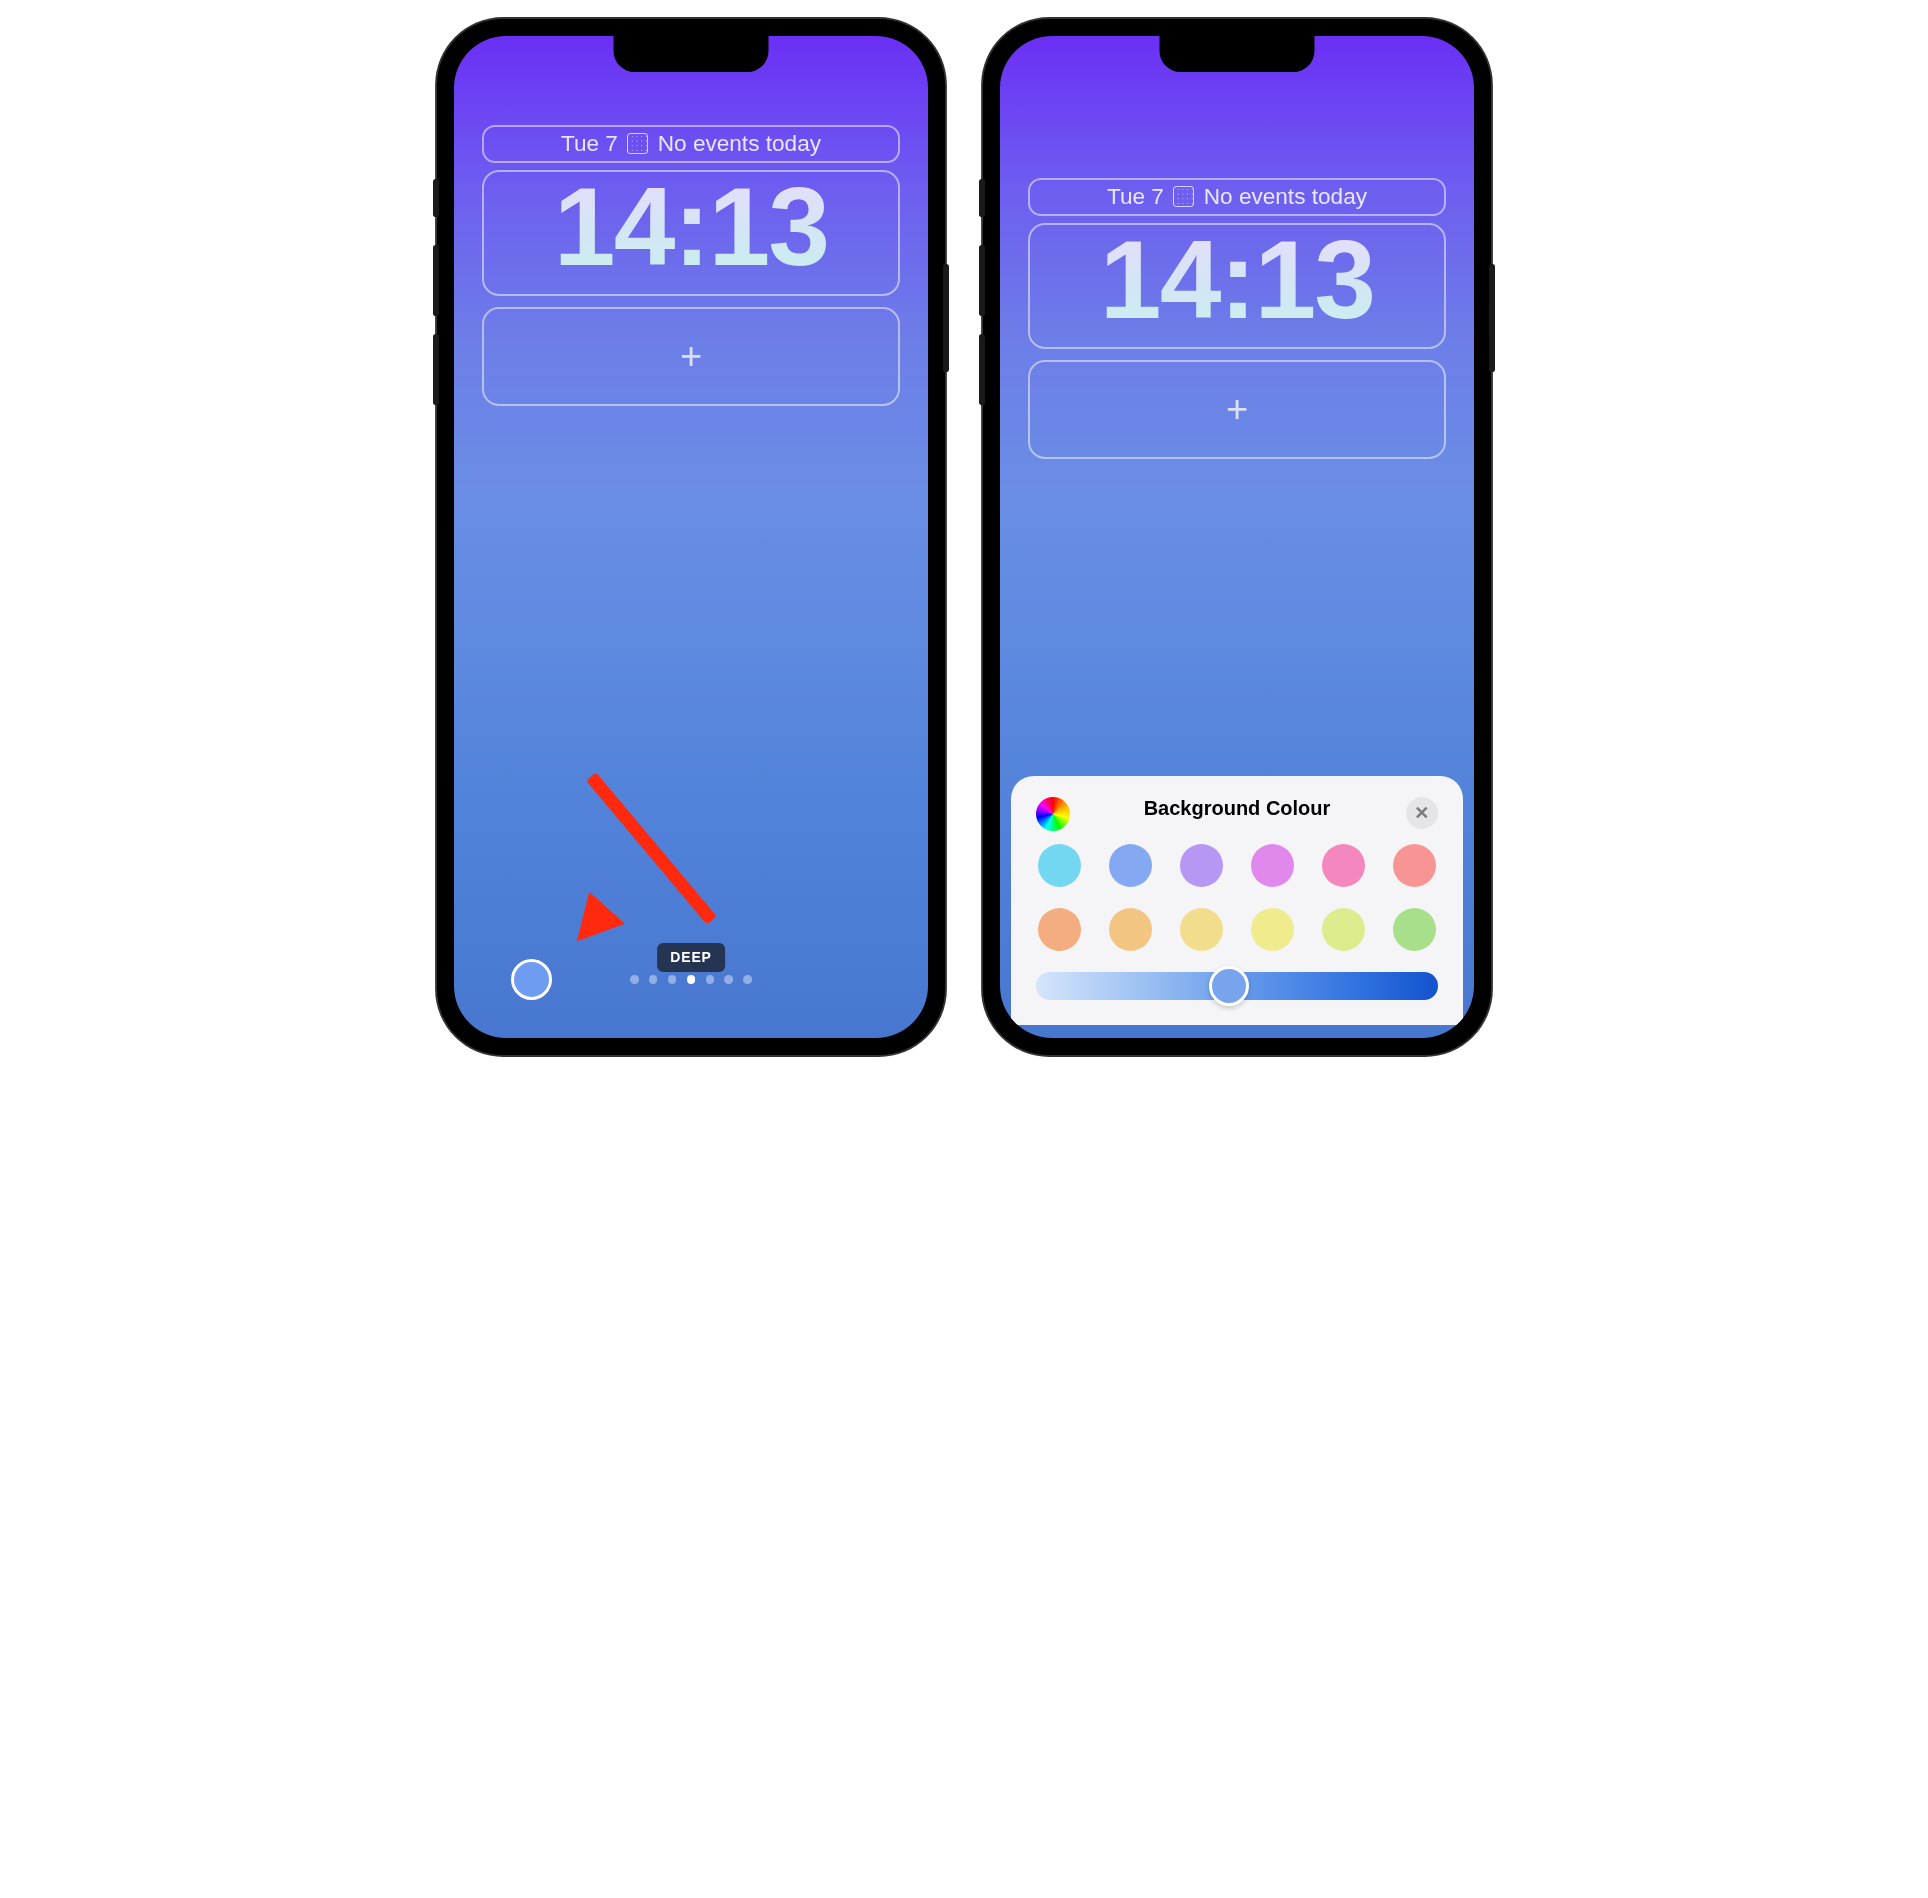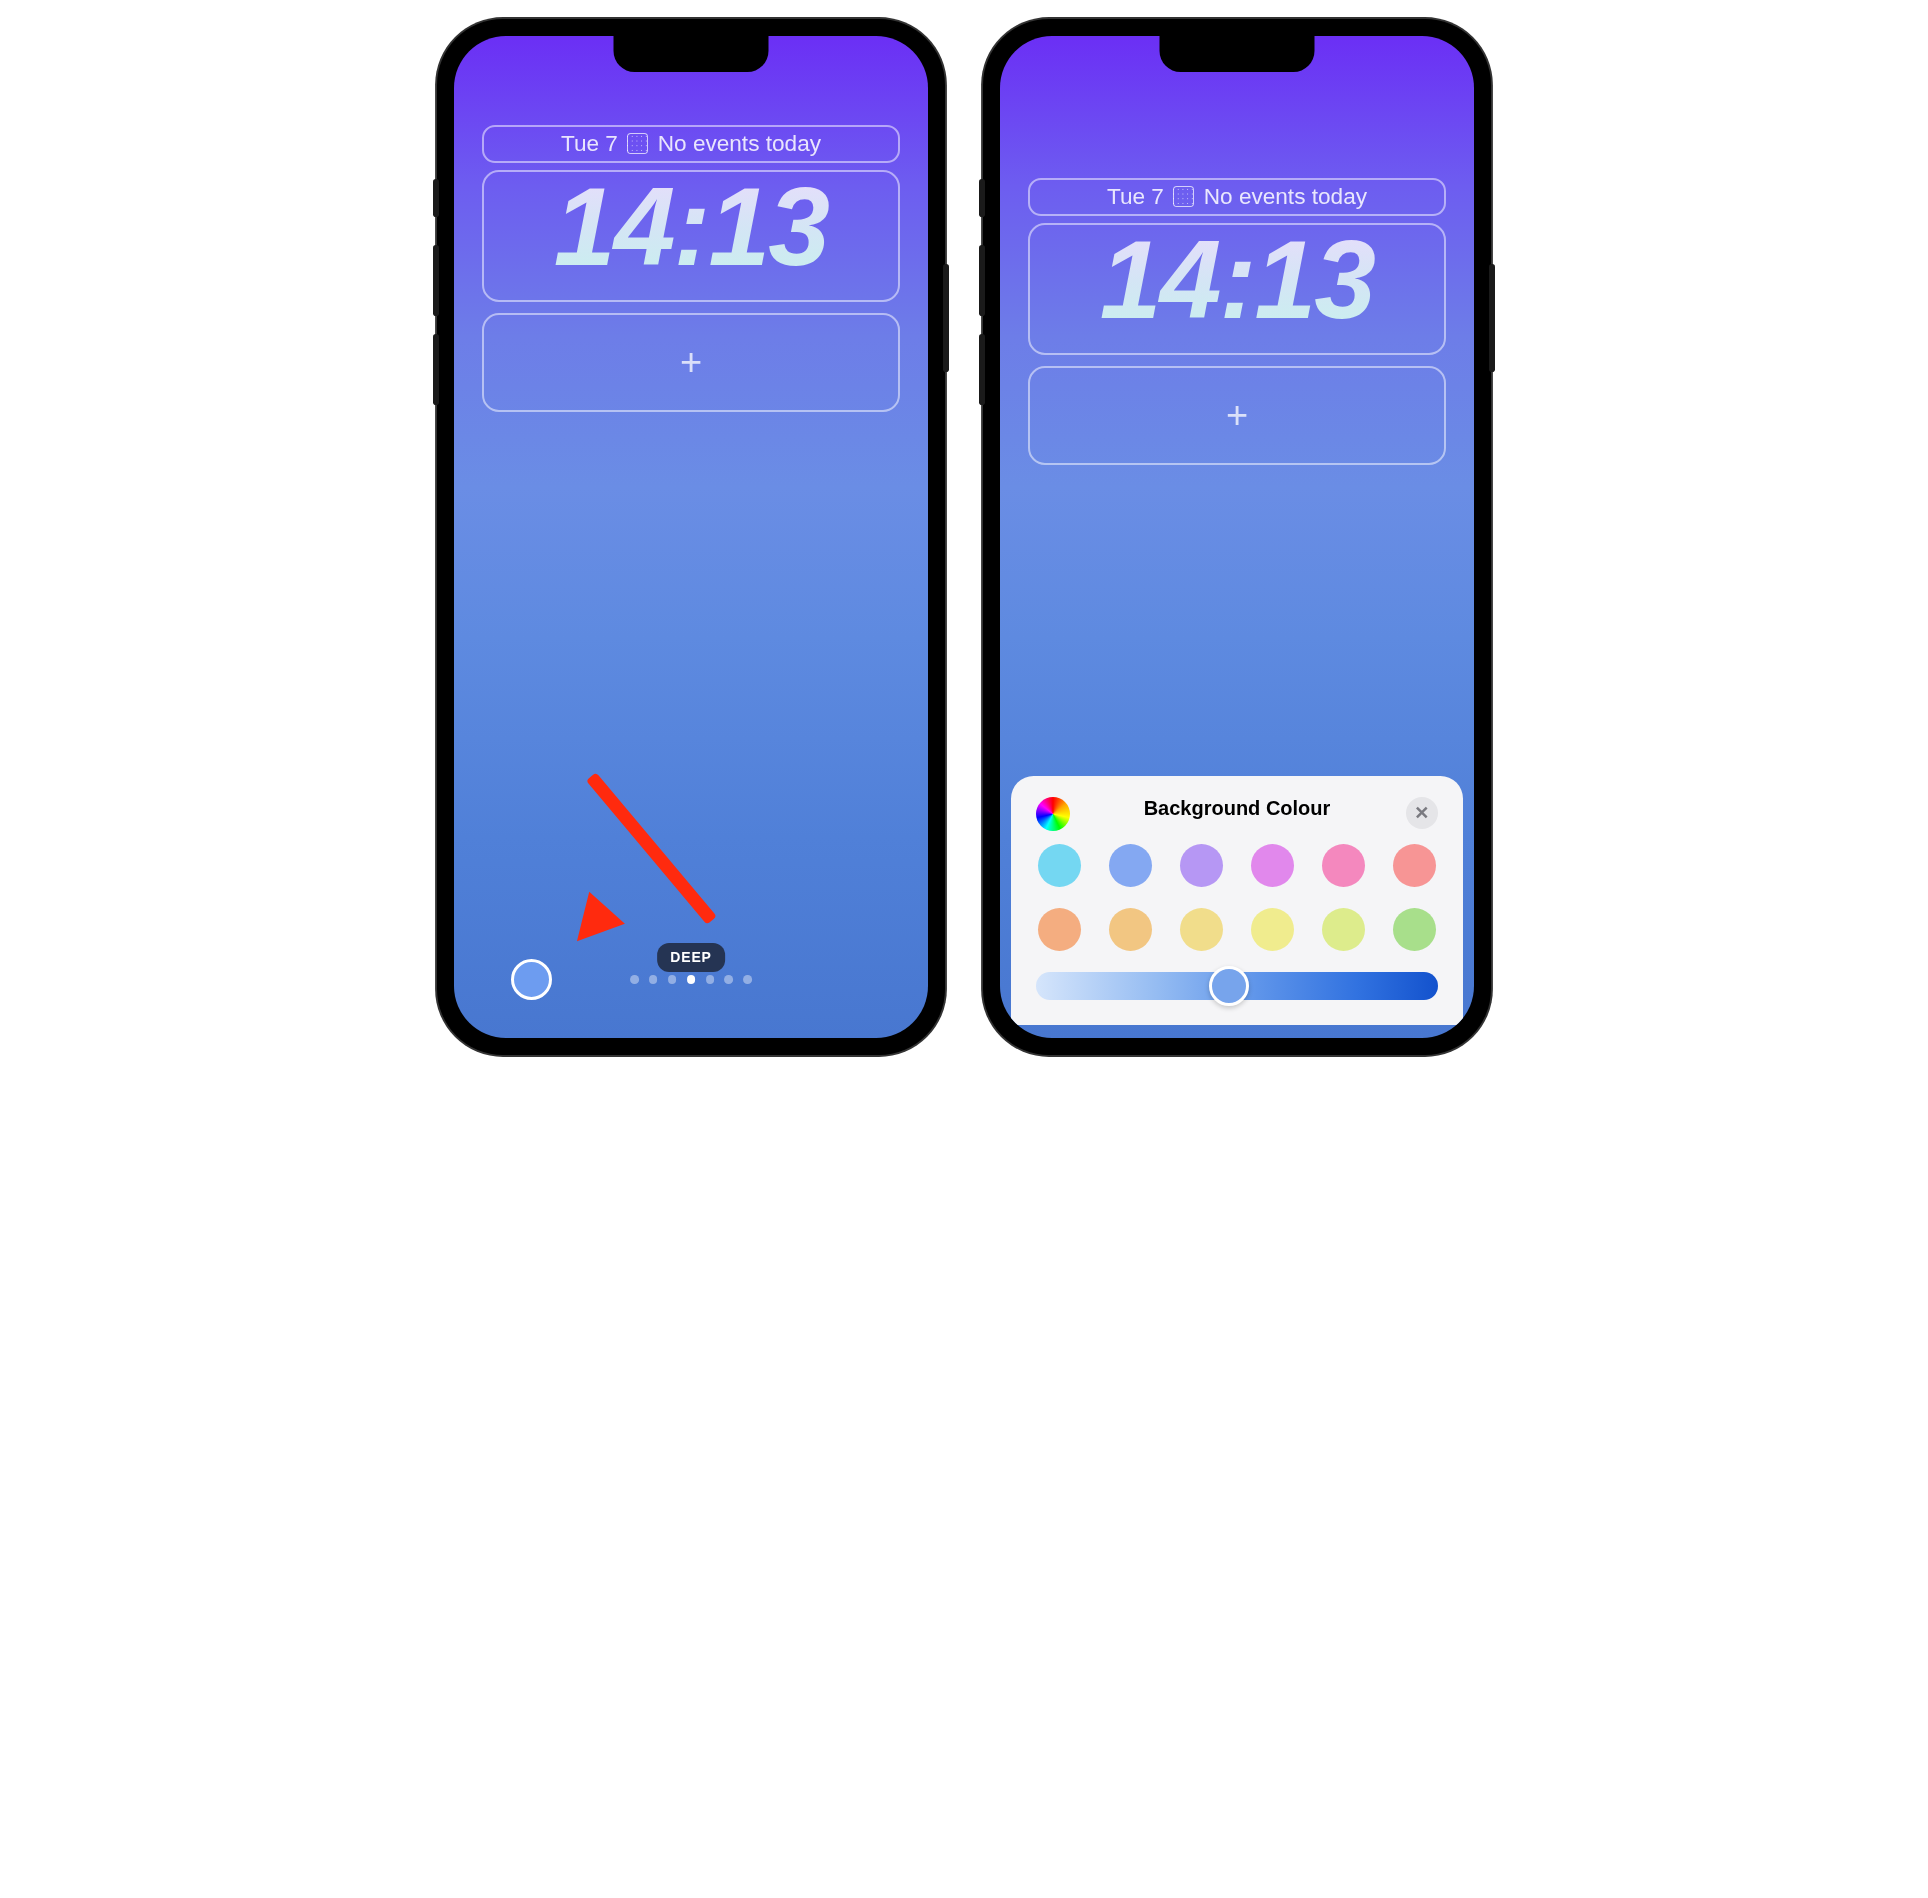--- a/index.html
+++ b/index.html
@@ -82,23 +82,22 @@
       border: 1.9px solid rgba(255,255,255,0.7);
       border-radius: 3.8px;
       background-image: radial-gradient(circle, rgba(255,255,255,0.7) 0.9px, transparent 0.9px);
       background-size: 4.7px 4.7px;
       background-position: 1.9px 4.7px;
     }
     .time-box {
       margin: 7.5px 28px 0;
       border: 2.4px solid rgba(255,255,255,0.5);
       border-radius: 17px;
-      padding: 0 19px 17px;
+      padding: 0 19px 11px;
       text-align: center;
-      font-style: italic;
     }
     .time-text {
       font-size: 111px;
       font-weight: 700;
       background: linear-gradient(180deg, #e8ddfc 0%, #d4e5f5 50%, #c8f0ee 100%);
       -webkit-background-clip: text;
       background-clip: text;
       color: transparent;
       letter-spacing: -1.9px;
       line-height: 1;
@@ -127,21 +126,21 @@
     .deep-label {
       position: absolute;
       bottom: 66px;
       left: 50%;
       transform: translateX(-50%);
       background: rgba(30,40,60,0.85);
       color: #fff;
       font-size: 14px;
       font-weight: 600;
       padding: 6.6px 13px;
-      border-radius: 12px;
+      border-radius: 6px;
       letter-spacing: 0.9px;
     }
     .bottom-row {
       display: flex;
       align-items: center;
     }
     .color-circle {
       width: 41px;
       height: 41px;
       border-radius: 50%;

